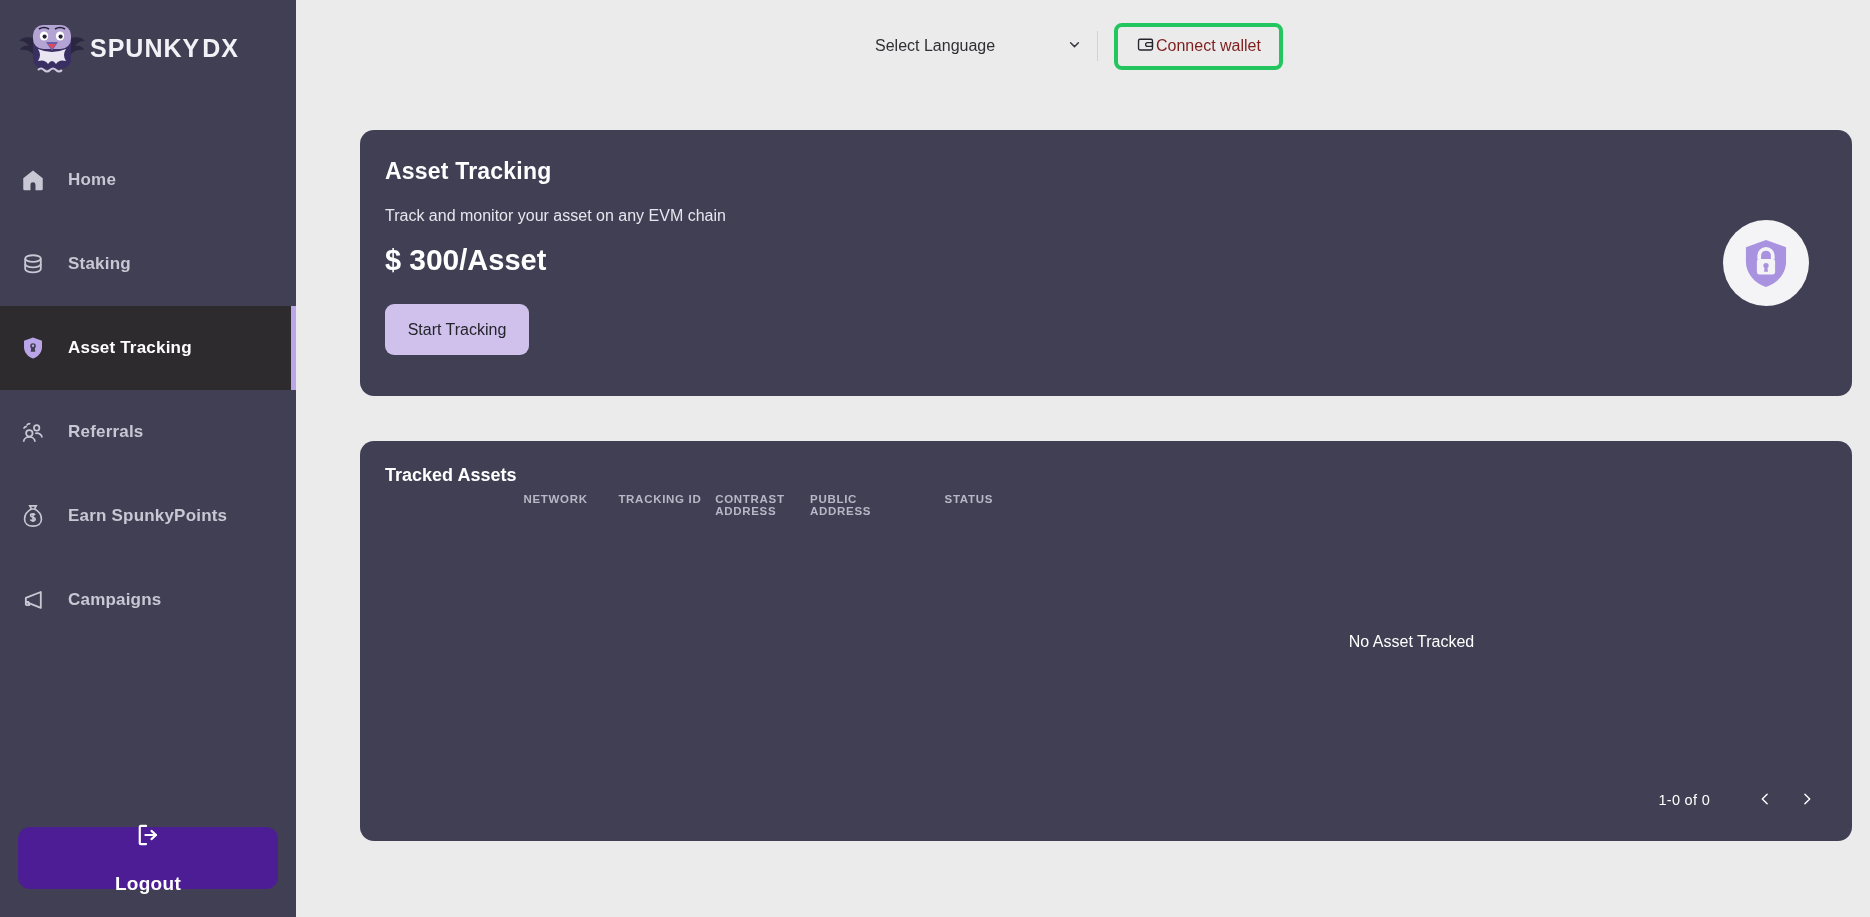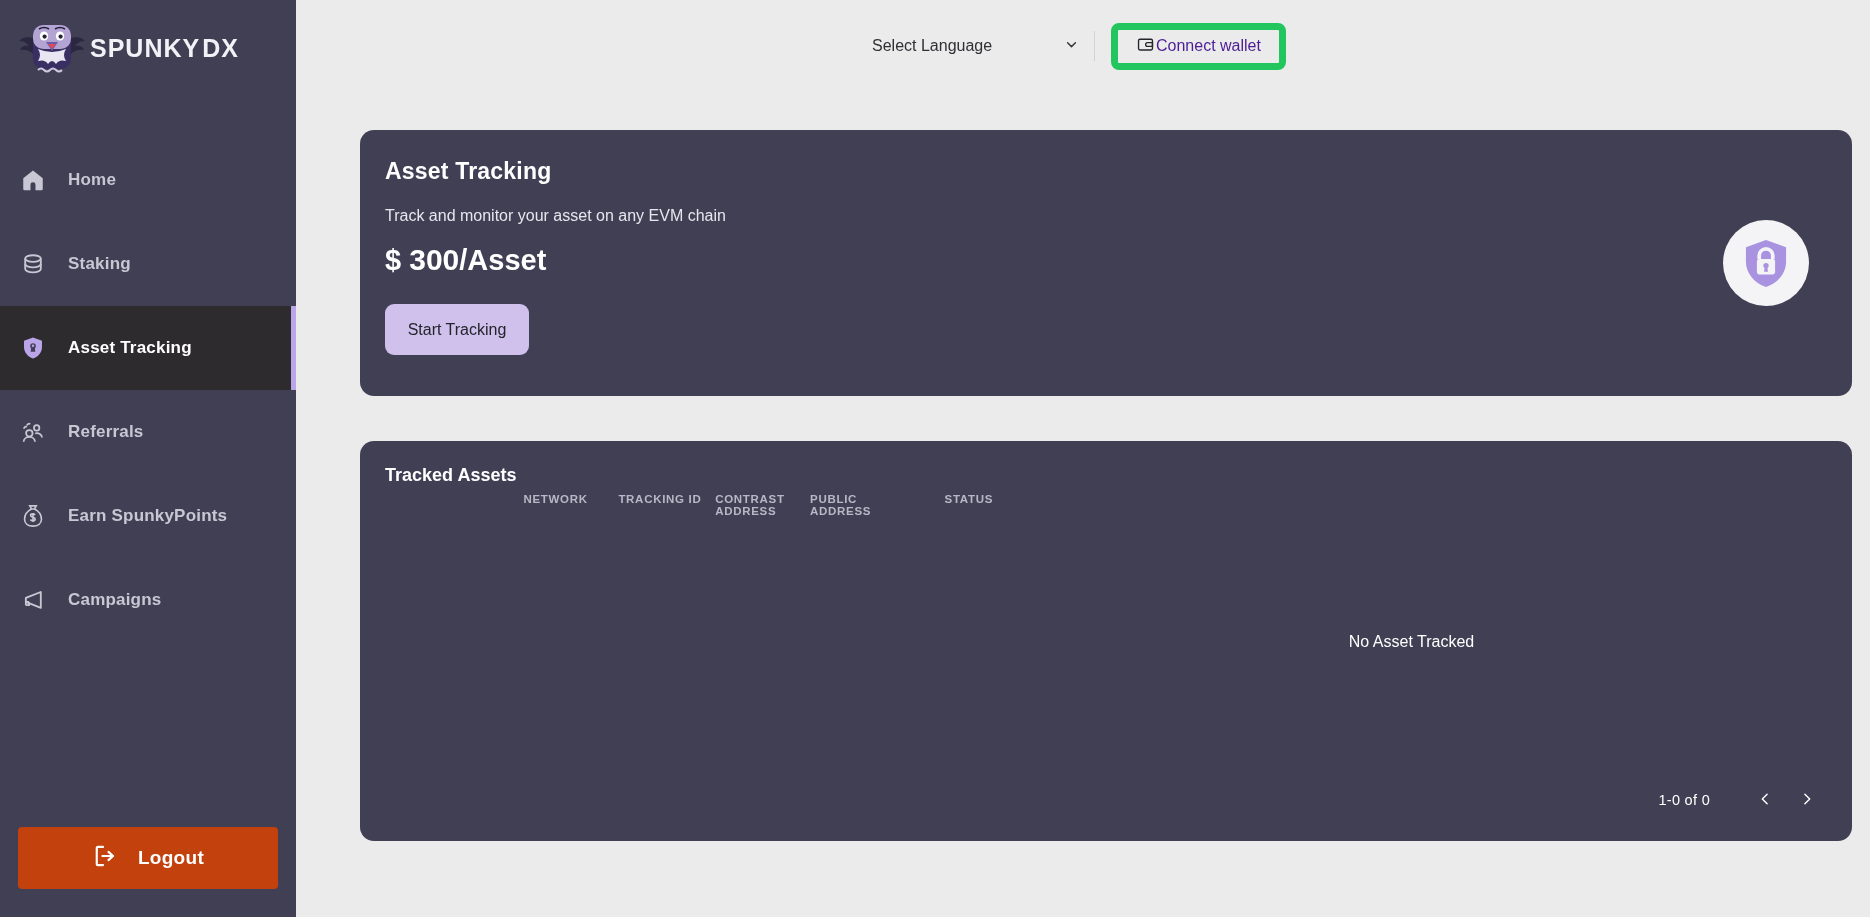--- a/index.html
+++ b/index.html
@@ -107,33 +107,34 @@
   }
 
   .sidebar-spacer { flex: 1; }
 
   .logout-wrap {
     padding: 0 18px 28px 18px;
   }
   .logout-btn {
     width: 100%;
     height: 62px;
-    background: #c2410c;
+    background: #4c1d95;
     border: none;
-    border-radius: 4px;
+    border-radius: 12px;
     color: #ffffff;
     font-size: 19px;
     font-weight: bold;
     font-family: "Liberation Sans", sans-serif;
     display: flex;
     align-items: center;
     justify-content: center;
     gap: 20px;
     cursor: pointer;
     letter-spacing: 0.3px;
+    flex-direction: column;
   }
 
   
   .main {
     flex: 1;
     height: 917px;
     background: #ebebeb;
     display: flex;
     flex-direction: column;
     position: relative;
@@ -165,24 +166,24 @@
   .topbar-divider {
     width: 1px;
     height: 30px;
     background: #d2d2d6;
     margin: 0 16px 0 4px;
   }
 
   .connect-btn {
     height: 47px;
     padding: 0 18px;
-    border: 7px solid #22c55e;
+    border: 4px solid #22c55e;
     border-radius: 8px;
     background: transparent;
-    color: #4c1d95;
+    color: #7f1d1d;
     font-size: 16px;
     font-family: "Liberation Sans", sans-serif;
     display: flex;
     align-items: center;
     gap: 1px;
     cursor: pointer;
   }
 
   .content {
     padding: 0 18px 0 64px;

